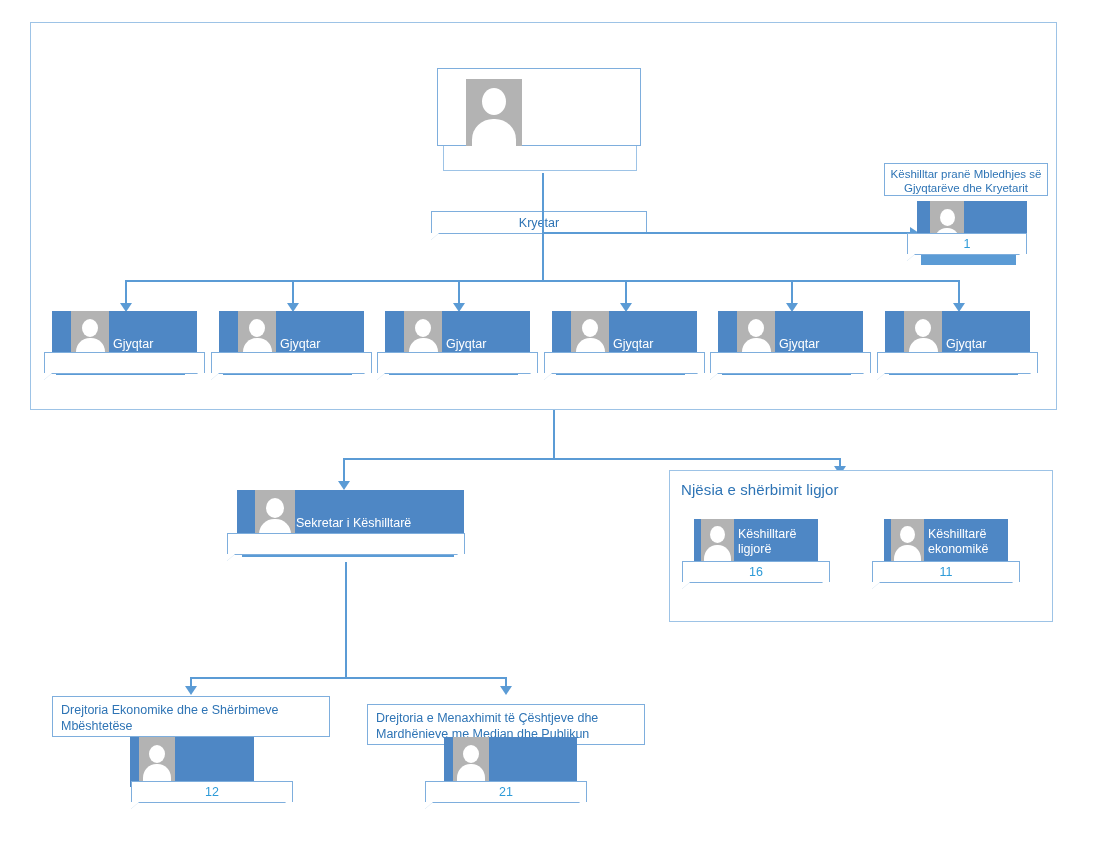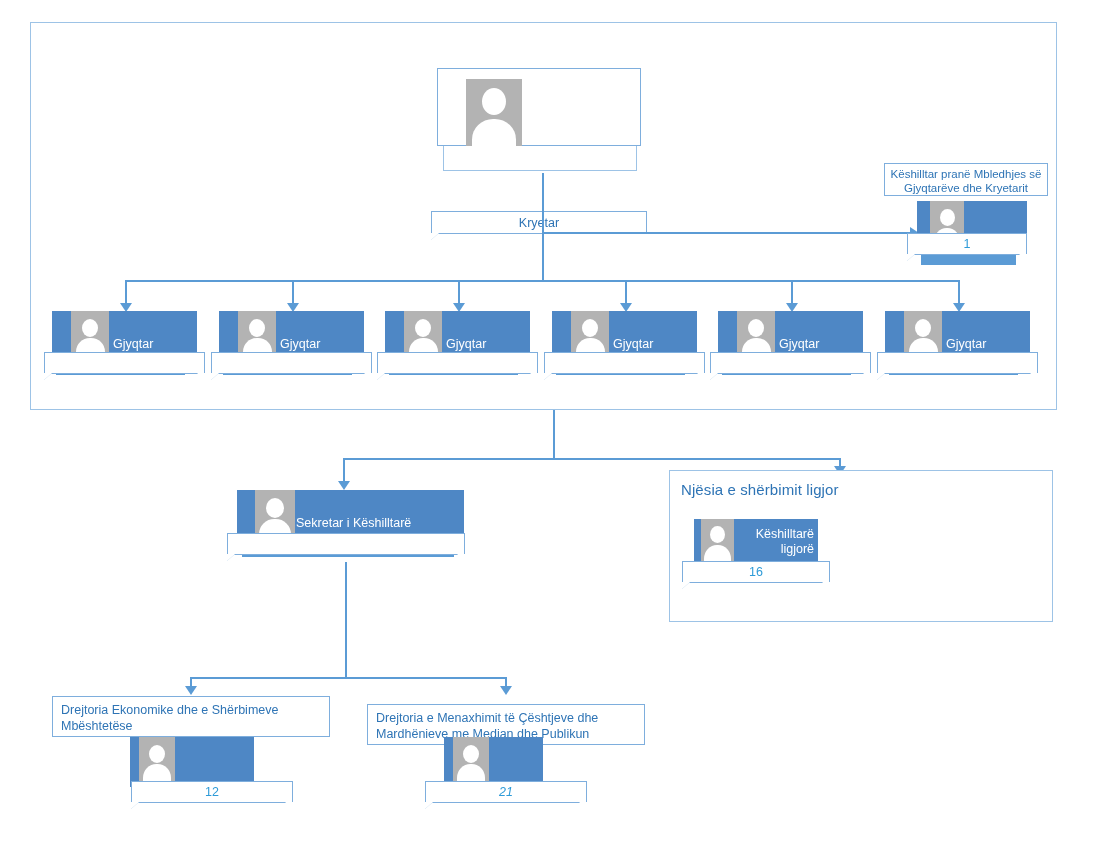--- a/index.html
+++ b/index.html
@@ -211,35 +211,49 @@
     <div class="banner" style="left:-10px;top:43px;width:238px;height:22px;">
       <span></span>
       <span class="notch-l"></span>
       <span class="notch-r"></span>
     </div>
   </div>
 
   <div class="panel" style="left:669px;top:470px;width:384px;height:152px;"></div>
   <div class="panel-title" style="left:681px;top:481px;">Njësia e shërbimit ligjor</div>
 
-  <div class="card" style="left:694px;top:519px;width:124px;height:66px;text-align:right;">
+  <div class="card" style="left:694px;top:519px;width:124px;height:66px;">
     <div class="body" style="height:49px;"></div>
     <div class="photo" style="left:7px;top:0px;width:33px;height:49px;">
       <div class="head" style="left:9px;top:7px;width:15px;height:17px;"></div>
       <div class="shoulders" style="left:3px;top:26px;width:27px;height:23px;"></div>
     </div>
     <div class="role" style="left:44px;top:8px;width:76px;">Këshilltarë ligjorë</div>
     <div class="shadowbar" style="left:4px;top:49px;width:108px;height:13px;"></div>
     <div class="banner" style="left:-12px;top:42px;width:148px;height:22px;">
       <span>16</span>
       <span class="notch-l"></span>
       <span class="notch-r"></span>
     </div>
   </div>
 
+  <div class="card" style="left:884px;top:519px;width:124px;height:66px;">
+    <div class="body" style="height:49px;"></div>
+    <div class="photo" style="left:7px;top:0px;width:33px;height:49px;">
+      <div class="head" style="left:9px;top:7px;width:15px;height:17px;"></div>
+      <div class="shoulders" style="left:3px;top:26px;width:27px;height:23px;"></div>
+    </div>
+    <div class="role" style="left:44px;top:8px;width:80px;">Këshilltarë ekonomikë</div>
+    <div class="shadowbar" style="left:4px;top:49px;width:108px;height:13px;"></div>
+    <div class="banner" style="left:-12px;top:42px;width:148px;height:22px;">
+      <span>11</span>
+      <span class="notch-l"></span>
+      <span class="notch-r"></span>
+    </div>
+  </div>
 
   <div class="ln lnv" style="left:345px;top:562px;height:115px;"></div>
   <div class="ln lnh" style="left:190px;top:677px;width:316px;"></div>
   <div class="ln lnv" style="left:190px;top:677px;height:13px;"></div>
   <div class="arrow-d" style="left:185px;top:686px;"></div>
   <div class="ln lnv" style="left:505px;top:677px;height:13px;"></div>
   <div class="arrow-d" style="left:500px;top:686px;"></div>
 
   <div class="textbox" style="left:52px;top:696px;width:278px;height:41px;">
     <span>Drejtoria Ekonomike dhe e Shërbimeve Mbështetëse</span>
@@ -254,21 +268,21 @@
     <div class="banner" style="left:-19px;top:44px;width:162px;height:22px;margin-left:20px;">
       <span>12</span>
       <span class="notch-l"></span>
       <span class="notch-r"></span>
     </div>
   </div>
 
   <div class="textbox" style="left:367px;top:696px;width:278px;height:41px;margin-top:8px;">
     <span>Drejtoria e Menaxhimit të Çështjeve dhe Mardhënieve me Median dhe Publikun</span>
   </div>
-  <div class="card" style="left:444px;top:737px;width:99px;height:67px;font-style:italic;">
+  <div class="card" style="left:444px;top:737px;width:133px;height:67px;">
     <div class="body" style="height:50px;"></div>
     <div class="photo" style="left:9px;top:0px;width:36px;height:50px;">
       <div class="head" style="left:10px;top:8px;width:16px;height:18px;"></div>
       <div class="shoulders" style="left:4px;top:27px;width:28px;height:23px;"></div>
     </div>
     <div class="shadowbar" style="left:4px;top:50px;width:108px;height:14px;"></div>
     <div class="banner" style="left:-19px;top:44px;width:162px;height:22px;">
       <span>21</span>
       <span class="notch-l"></span>
       <span class="notch-r"></span>

